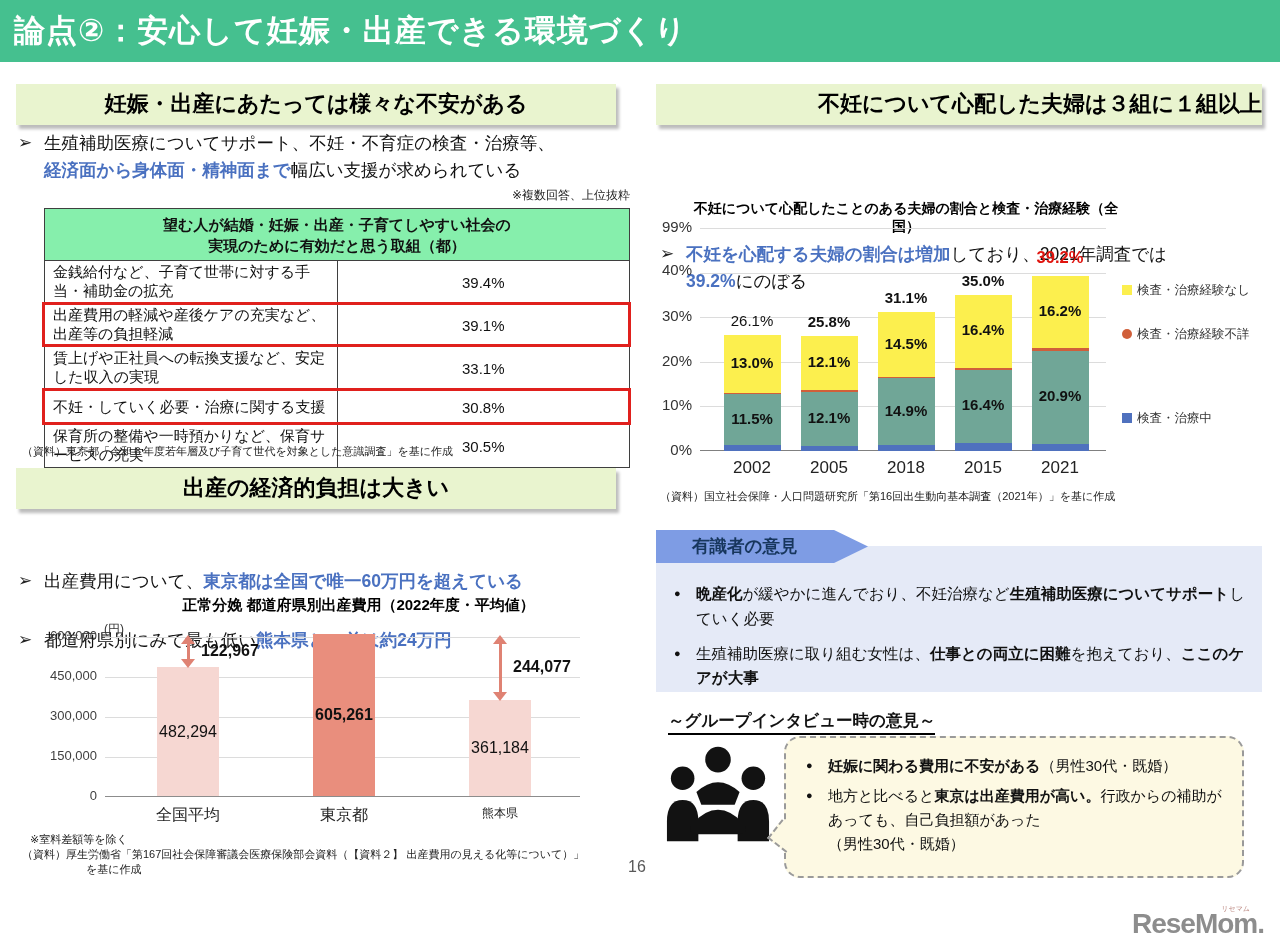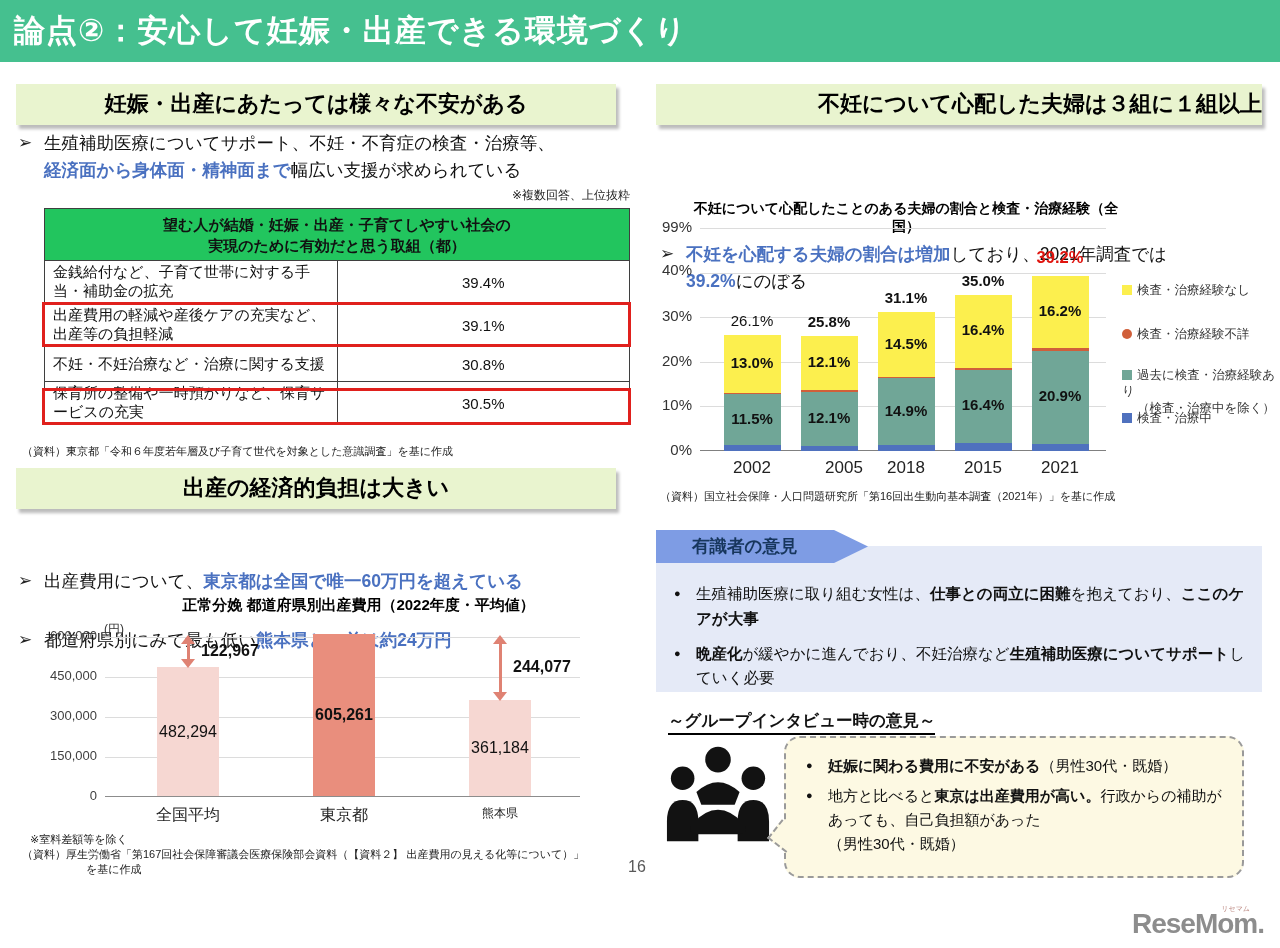--- a/index.html
+++ b/index.html
@@ -22,21 +22,21 @@
   .bullet::before { content:"➢"; position:absolute; left:0; top:0; font-size:17px; color:#222; }
   .blue { color:#4a71c0; font-weight:bold; }
   .b { font-weight:bold; }
 
   .small-note { font-size:12px; color:#222; }
   .src-note { font-size:11px; color:#222; }
 
   
   table.measures { border-collapse:collapse; width:586px; table-layout:fixed; }
   table.measures th, table.measures td { border:1.4px solid #3f3f3f; }
-  table.measures th { background:#22c55e; font-size:15px; font-weight:bold;
+  table.measures th { background:#86efac; font-size:15px; font-weight:bold;
     text-align:center; height:52px; line-height:1.4; padding:2px 4px; }
   table.measures td { height:35px; font-size:15px; padding:2px 8px; }
   td.t-label { width:504px; }
   td.t-value { width:82px; text-align:center; font-size:16px; padding:2px 4px; }
 
   
   .chart-title { font-weight:bold; font-size:15px; text-align:center; color:#000; }
   .plot { position:absolute; border-bottom:1.5px solid #8c8c8c; }
 
   
@@ -97,22 +97,26 @@
   </thead>
   <tbody>
       <tr>
         <td class="t-label">金銭給付など、子育て世帯に対する手当・補助金の拡充</td>
         <td class="t-value">39.4%</td>
       </tr>
       <tr class="hl">
         <td class="t-label">出産費用の軽減や産後ケアの充実など、出産等の負担軽減</td>
         <td class="t-value">39.1%</td>
       </tr>
+      <tr>
+        <td class="t-label">賃上げや正社員への転換支援など、安定した収入の実現</td>
+        <td class="t-value">33.1%</td>
+      </tr>
       <tr class="hl">
-        <td class="t-label">不妊・不妊治療など・治療に関する支援</td>
+        <td class="t-label">不妊・していく必要・治療に関する支援</td>
         <td class="t-value">30.8%</td>
       </tr>
       <tr>
         <td class="t-label">保育所の整備や一時預かりなど、保育サービスの充実</td>
         <td class="t-value">30.5%</td>
       </tr>
     </tbody>
 </table>
 
 <div class="abs src-note" style="left:22px;top:444px;width:610px;">（資料）東京都「令和６年度若年層及び子育て世代を対象とした意識調査」を基に作成</div>
@@ -200,21 +204,21 @@
       <div style="position: absolute; left: 14px; width: 76px; top: 125.584px; text-align: center; font-size: 15px; font-weight: 600; color: rgb(17, 17, 17);">13.0%</div>
       <div style="position: absolute; left: 7px; width: 90px; top: 83.594px; text-align: center; font-weight: normal; font-size: 15px; color: rgb(17, 17, 17);">26.1%</div>
       <div style="position: absolute; left: 12px; width: 80px; top: 230px; text-align: center; font-size: 17px; color: rgb(34, 34, 34);">2002</div>
       <div style="position: absolute; left: 100.5px; top: 217.648px; width: 57px; height: 5.352px; background: rgb(79, 113, 190);"></div>
       <div style="position: absolute; left: 100.5px; top: 163.682px; width: 57px; height: 53.966px; background: rgb(112, 166, 151);"></div>
       <div style="position: absolute; left: 91px; width: 76px; top: 180.665px; text-align: center; font-size: 15px; font-weight: 600; color: rgb(17, 17, 17);">12.1%</div>
       <div style="position: absolute; left: 100.5px; top: 161.898px; width: 57px; height: 1.784px; background: rgb(208, 95, 58);"></div>
       <div style="position: absolute; left: 100.5px; top: 107.932px; width: 57px; height: 53.966px; background: rgb(252, 239, 78);"></div>
       <div style="position: absolute; left: 91px; width: 76px; top: 124.915px; text-align: center; font-size: 15px; font-weight: 600; color: rgb(17, 17, 17);">12.1%</div>
       <div style="position: absolute; left: 84px; width: 90px; top: 84.932px; text-align: center; font-weight: bold; font-size: 15px; color: rgb(17, 17, 17);">25.8%</div>
-      <div style="position: absolute; left: 104px; width: 80px; top: 230px; text-align: center; font-size: 17px; color: rgb(34, 34, 34);">2005</div>
+      <div style="position: absolute; left: 89px; width: 80px; top: 230px; text-align: center; font-size: 17px; color: rgb(34, 34, 34);">2005</div>
       <div style="position: absolute; left: 177.5px; top: 216.756px; width: 57px; height: 6.244px; background: rgb(79, 113, 190);"></div>
       <div style="position: absolute; left: 177.5px; top: 150.302px; width: 57px; height: 66.454px; background: rgb(112, 166, 151);"></div>
       <div style="position: absolute; left: 168px; width: 76px; top: 173.529px; text-align: center; font-size: 15px; font-weight: 600; color: rgb(17, 17, 17);">14.9%</div>
       <div style="position: absolute; left: 177.5px; top: 148.964px; width: 57px; height: 1.338px; background: rgb(208, 95, 58);"></div>
       <div style="position: absolute; left: 177.5px; top: 84.294px; width: 57px; height: 64.67px; background: rgb(252, 239, 78);"></div>
       <div style="position: absolute; left: 168px; width: 76px; top: 106.629px; text-align: center; font-size: 15px; font-weight: 600; color: rgb(17, 17, 17);">14.5%</div>
       <div style="position: absolute; left: 161px; width: 90px; top: 61.294px; text-align: center; font-weight: bold; font-size: 15px; color: rgb(17, 17, 17);">31.1%</div>
       <div style="position: absolute; left: 166px; width: 80px; top: 230px; text-align: center; font-size: 17px; color: rgb(34, 34, 34);">2018</div>
       <div style="position: absolute; left: 254.5px; top: 214.972px; width: 57px; height: 8.028px; background: rgb(79, 113, 190);"></div>
       <div style="position: absolute; left: 254.5px; top: 141.828px; width: 57px; height: 73.144px; background: rgb(112, 166, 151);"></div>
@@ -229,34 +233,33 @@
       <div style="position: absolute; left: 322px; width: 76px; top: 159.257px; text-align: center; font-size: 15px; font-weight: 600; color: rgb(17, 17, 17);">20.9%</div>
       <div style="position: absolute; left: 331.5px; top: 120.42px; width: 57px; height: 2.23px; background: rgb(208, 95, 58);"></div>
       <div style="position: absolute; left: 331.5px; top: 48.168px; width: 57px; height: 72.252px; background: rgb(252, 239, 78);"></div>
       <div style="position: absolute; left: 322px; width: 76px; top: 74.294px; text-align: center; font-size: 15px; font-weight: 600; color: rgb(17, 17, 17);">16.2%</div>
       <div style="position: absolute; left: 315px; width: 90px; top: 20.168px; text-align: center; font-weight: bold; font-size: 16.5px; color: rgb(224, 20, 14);">39.2%</div>
       <div style="position: absolute; left: 320px; width: 80px; top: 230px; text-align: center; font-size: 17px; color: rgb(34, 34, 34);">2021</div>
     </div>
   <div style="position:absolute;left:466px;top:0;width:158px;height:290px;">
       <div style="position: absolute; left: 0px; top: 88px; width: 158px; font-size: 12.5px; color: rgb(51, 51, 51); line-height: 1.3;"><div style="display: inline-block; width: 10px; height: 10px; background: rgb(252, 239, 78); margin-right: 5px; vertical-align: -1px;"></div><div style="display: inline;">検査・治療経験なし</div></div>
       <div style="position: absolute; left: 0px; top: 132px; width: 158px; font-size: 12.5px; color: rgb(51, 51, 51); line-height: 1.3;"><div style="display: inline-block; width: 10px; height: 10px; background: rgb(208, 95, 58); border-radius: 50%; margin-right: 5px; vertical-align: -1px;"></div><div style="display: inline;">検査・治療経験不詳</div></div>
-      <div style="position: absolute; left: 0px; top: 173px; width: 158px; font-size: 12.5px; color: rgb(51, 51, 51); line-height: 1.3;"><div style="display: inline-block; width: 10px; height: 10px; background: rgb(112, 166, 151); margin-right: 5px; vertical-align: -1px;"></div><div style="display: inline;">過去に検査・治療経験あり</div><div style="padding-left: 15px;">（検査・治療中を除く）</div></div>
       <div style="position: absolute; left: 0px; top: 216px; width: 158px; font-size: 12.5px; color: rgb(51, 51, 51); line-height: 1.3;"><div style="display: inline-block; width: 10px; height: 10px; background: rgb(79, 113, 190); margin-right: 5px; vertical-align: -1px;"></div><div style="display: inline;">検査・治療中</div></div>
     </div>
 </div>
 
 <div class="abs src-note" style="left:660px;top:489px;width:610px;">（資料）国立社会保障・人口問題研究所「第16回出生動向基本調査（2021年）」を基に作成</div>
 
 <div class="abs" style="left:656px;top:530px;width:606px;height:162px;">
   <div class="expert-body">
     <div class="dot-bullet">
+      <span class="b">晩産化</span><span>が緩やかに進んでおり、不妊治療など</span><span class="b">生殖補助医療についてサポート</span><span>していく必要</span>
+    </div>
+    <div class="dot-bullet">
       <span>生殖補助医療に取り組む女性は、</span><span class="b">仕事との両立に困難</span><span>を抱えており、</span><span class="b">ここのケアが大事</span>
-    </div>
-    <div class="dot-bullet">
-      <span class="b">晩産化</span><span>が緩やかに進んでおり、不妊治療など</span><span class="b">生殖補助医療についてサポート</span><span>していく必要</span>
     </div>
   </div>
   <div class="expert-banner">
     <span>有識者の意見</span>
   </div>
 </div>
 
 <div class="abs" style="left:668px;top:710px;">
   <span class="interview-head">～グループインタビュー時の意見～</span>
 </div>

